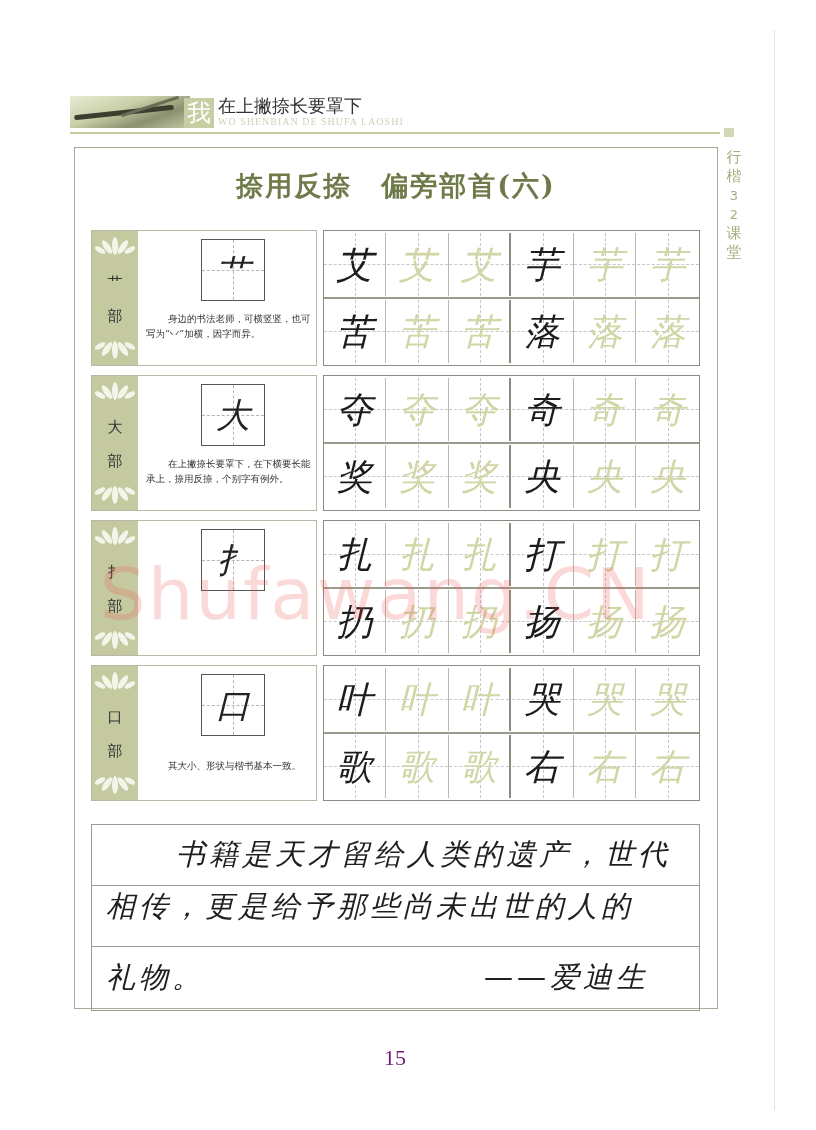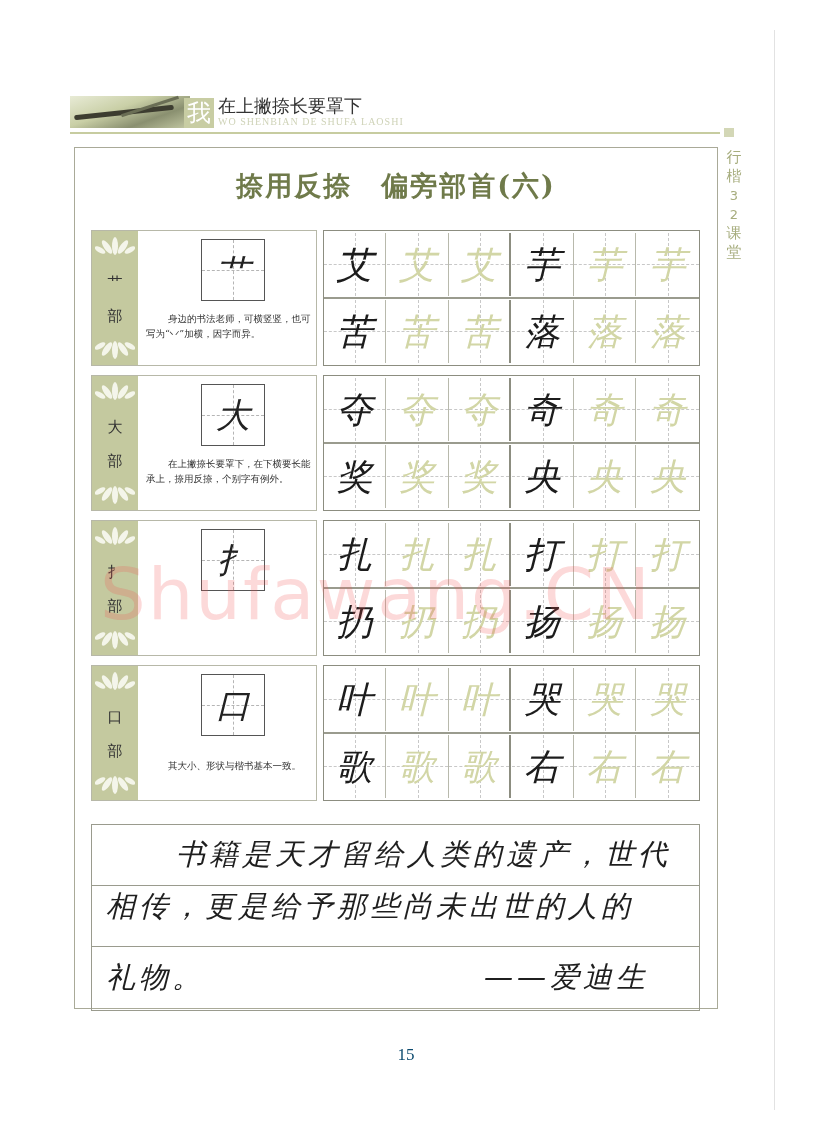--- a/index.html
+++ b/index.html
@@ -67,21 +67,21 @@
   .cell .ch.trace { color: #d2d6a6; }
 
   
   .quote { position: absolute; left: 91px; top: 824px; width: 609px; height: 187px; border: 1px solid #9a9b8e; box-sizing: border-box; }
   .qline { position: absolute; left: 0; width: 100%; height: 0; border-top: 1px solid #9a9b8e; }
   .qtext { position: absolute; font-family: "DejaVu Serif", serif; font-style: italic; font-size: 29px; color: #1f1f1f; letter-spacing: 4px; white-space: nowrap; }
 
   .watermark { position: absolute; left: 100px; top: 552px; font-family: "DejaVu Sans", sans-serif; font-size: 72px;
     color: rgba(240, 80, 80, 0.22); letter-spacing: 2px; white-space: nowrap; pointer-events: none; }
 
-  .page-num { position: absolute; left: 0; top: 1045px; width: 790px; text-align: center; font-family: "Liberation Serif", serif; font-size: 17px; color: #0c4a6e; margin-left: 11px; }
+  .page-num { position: absolute; left: 0; top: 1045px; width: 790px; text-align: center; font-family: "Liberation Serif", serif; font-size: 22px; color: #701a75; }
 </style>
 </head>
 <body>
 
 <div class="spine-line"></div>
 
 <div class="header">
   <div class="hdr-deco">
       <div class="stroke1"></div>
       <div class="stroke2"></div>

